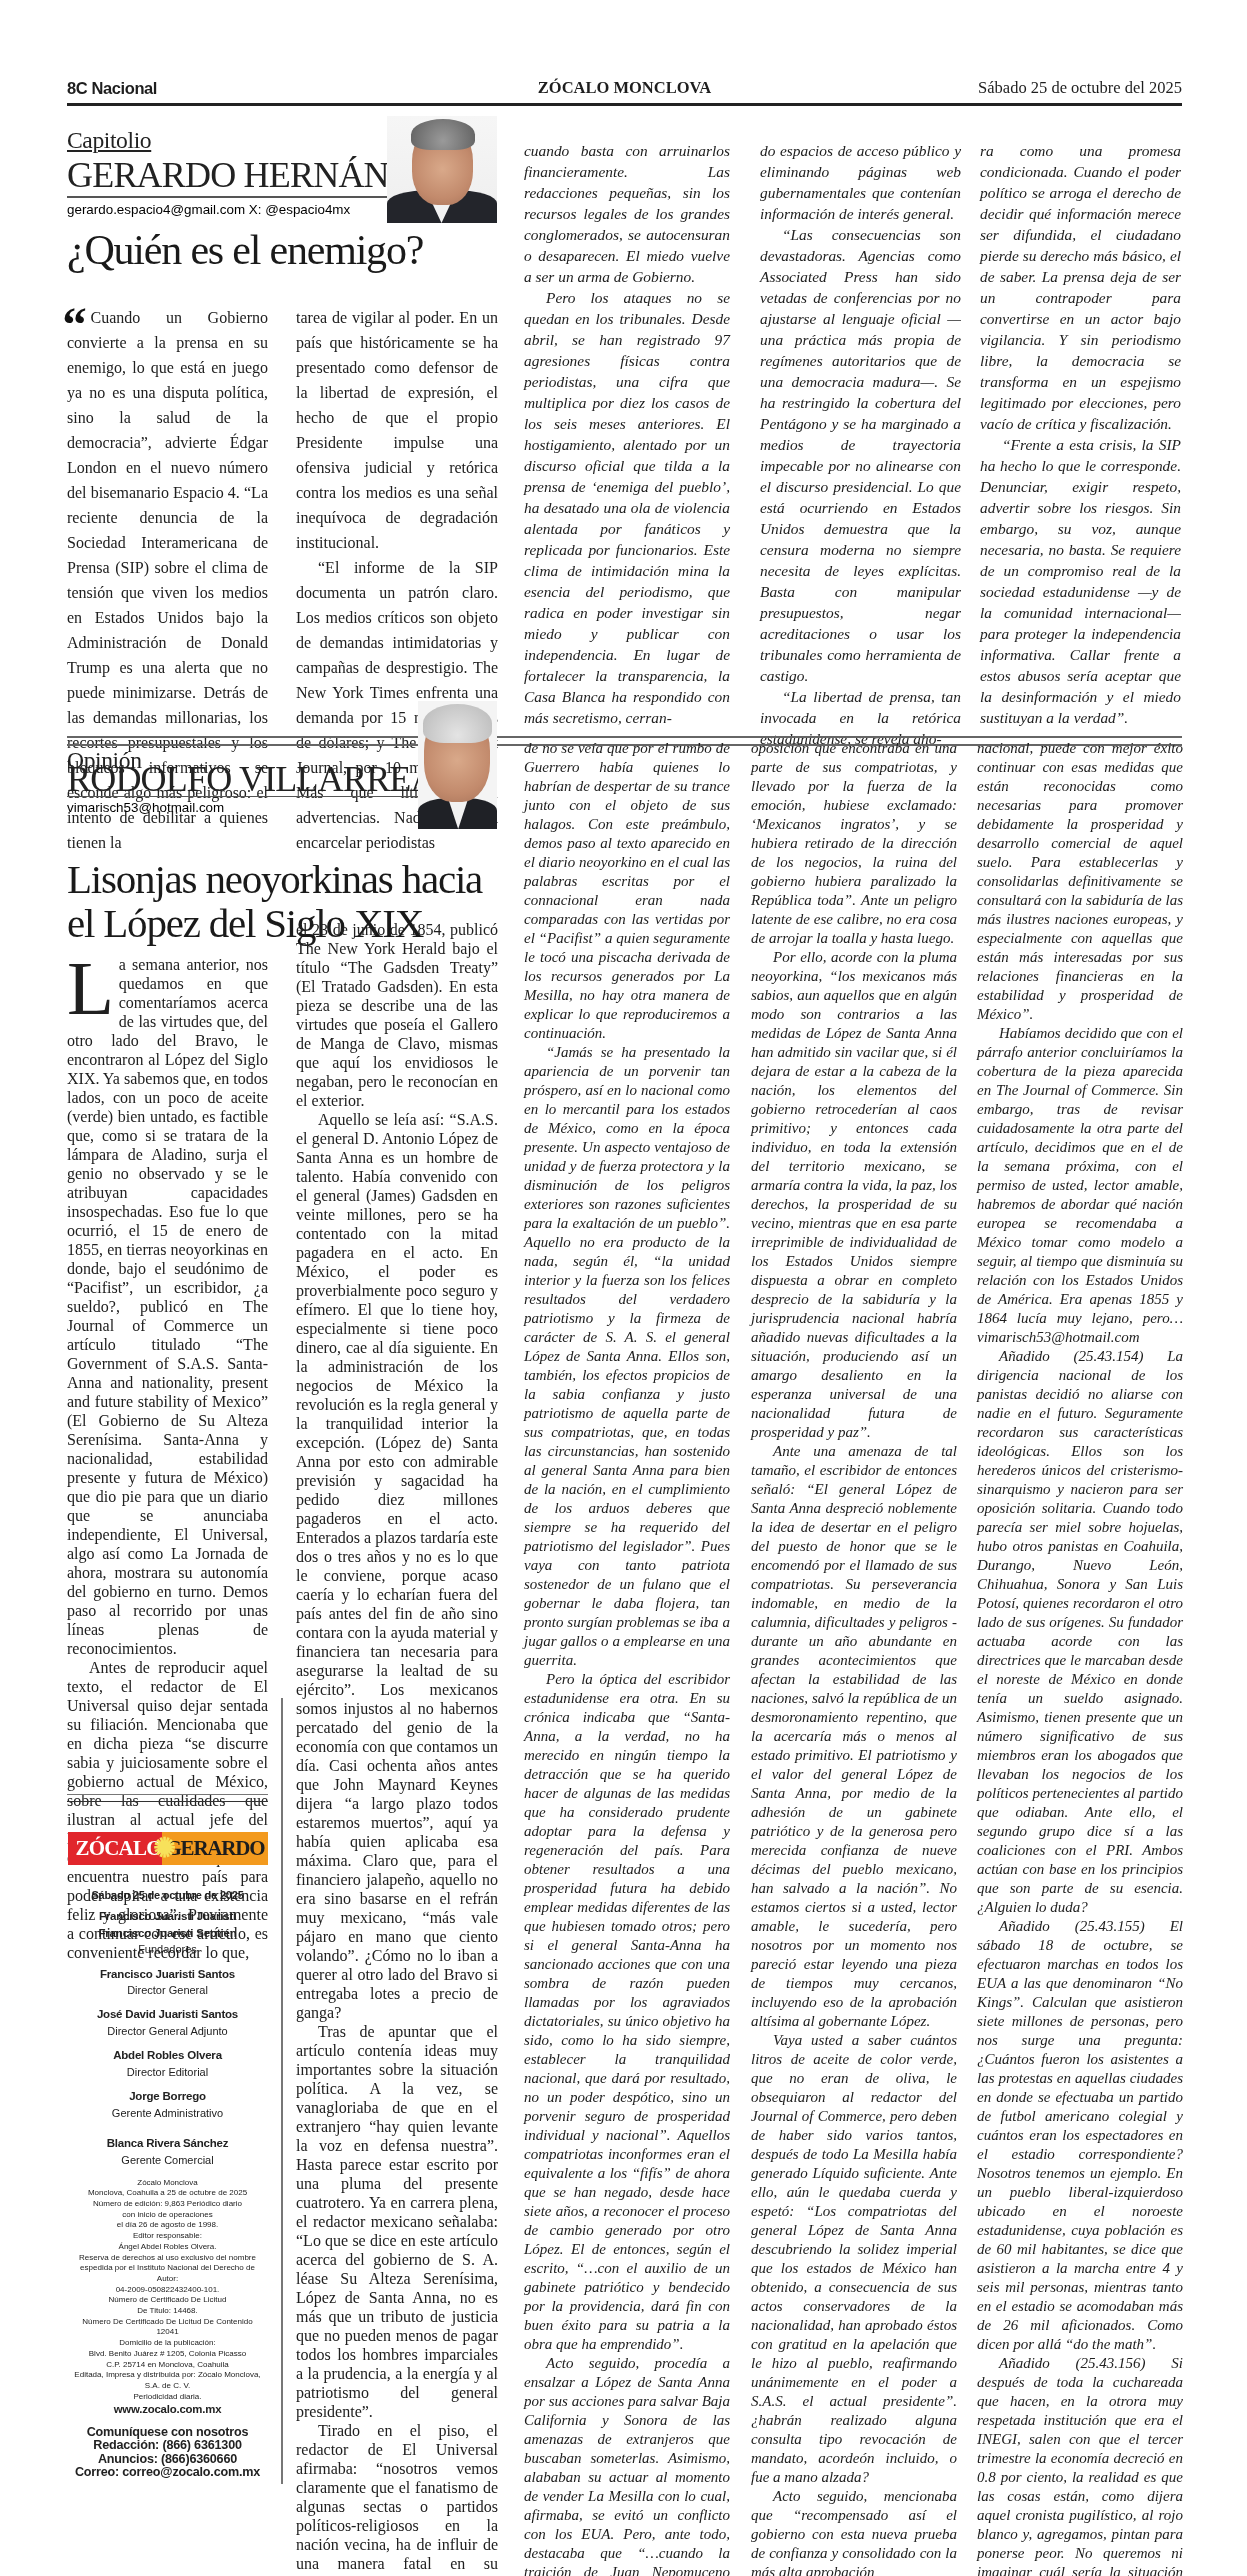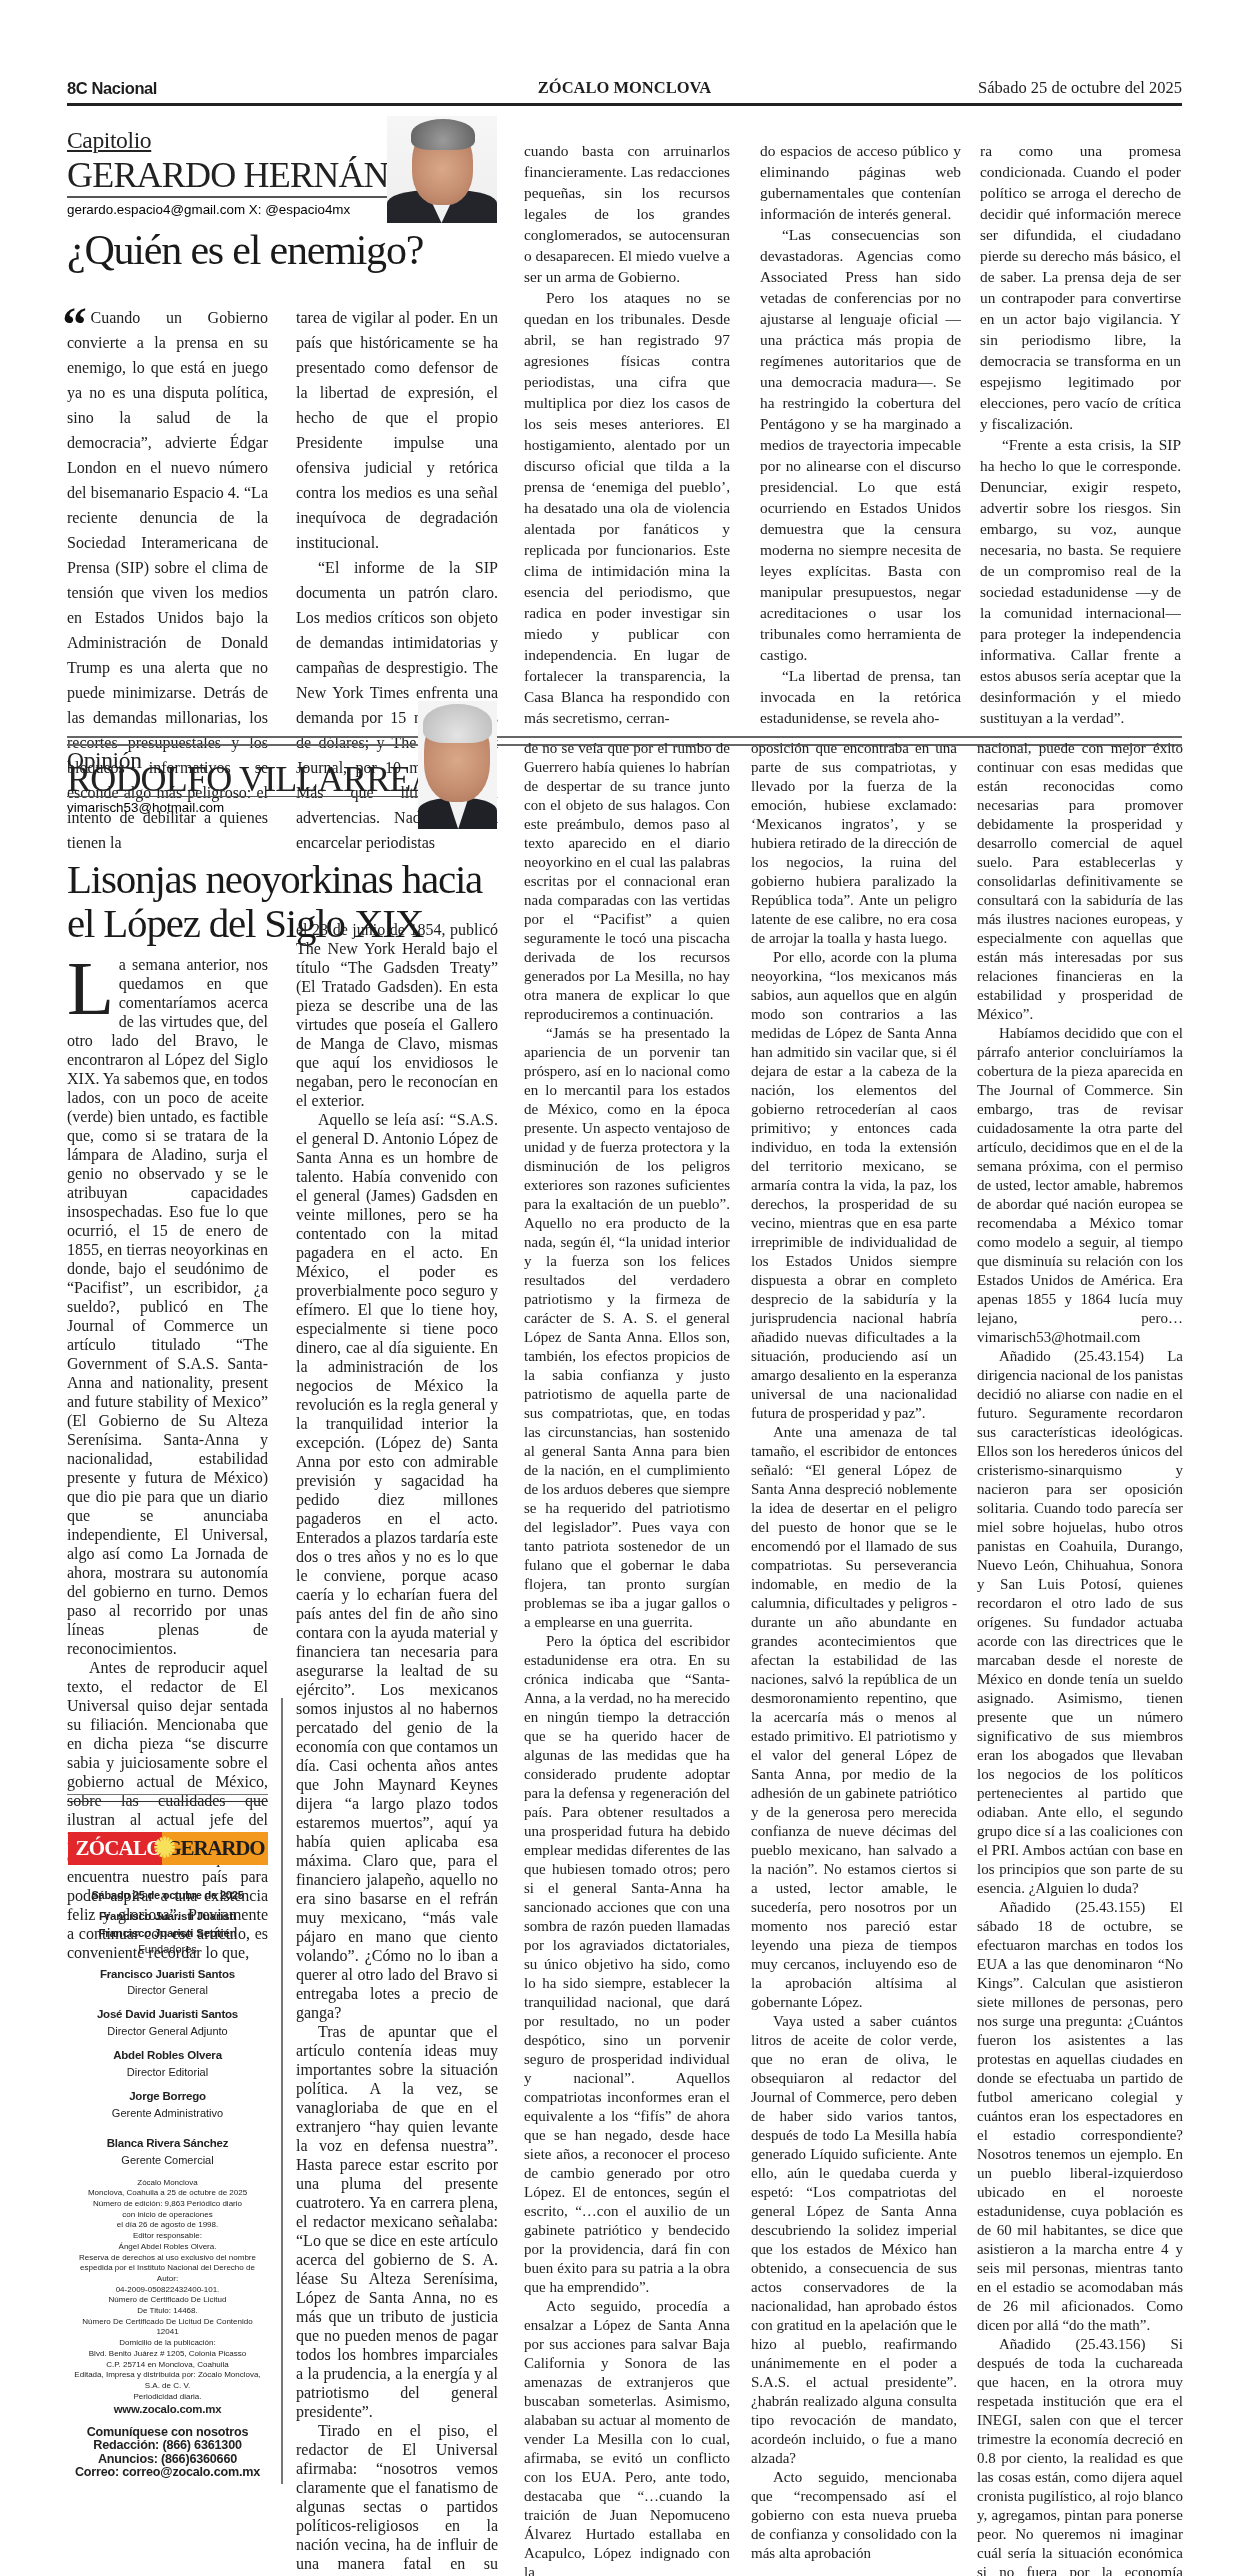--- a/index.html
+++ b/index.html
@@ -17,21 +17,21 @@
   .photo{background:#ddd;overflow:hidden;}
   .photo .bg{position:absolute;left:0;top:0;right:0;bottom:0;background:linear-gradient(#f6f6f6,#eeeeee);}
   .photo .head{position:absolute;border-radius:45% 45% 42% 42%;background:radial-gradient(circle at 50% 55%,#d9a98a 0%,#c28a6c 55%,#9c6a52 100%);}
   .photo .hair{position:absolute;border-radius:50% 50% 30% 30%;}
   .photo .suit{position:absolute;bottom:0;background:#23252b;border-radius:40% 40% 0 0;}
   .photo .shirt{position:absolute;bottom:0;background:#f2f2f2;clip-path:polygon(50% 100%,0 0,100% 0);}
   .title{font-size:42px;letter-spacing:-1.2px;line-height:1.05;color:#1a1a1a;}
   .col{position:absolute;font-size:16px;line-height:25px;text-align:justify;hyphens:manual;color:#202020;}
   .col p{margin:0;text-indent:0;}
   .col p.ind{text-indent:22px;}
-  .col2x{font-size:15.4px;line-height:17px;}
+  .col2x{font-size:15.4px;line-height:17px;font-style:italic;}
   .quote-mark{font-size:49px;line-height:1;position:absolute;left:-4.7px;top:-4.7px;font-weight:bold;color:#111;}
   .dropcap{float:left;font-size:77px;line-height:61px;padding-right:4.7px;margin-top:3.1px;font-family:"Liberation Serif",serif;}
   .sep{left:67px;width:1115px;height:1.6px;background:#666;}
   .vline{width:1.6px;background:#777;}
   .mast{font-family:"Liberation Sans",sans-serif;text-align:center;color:#222;}
   .mast .logo{display:flex;height:33px;width:200px;margin:0 auto;}
   .mast .logo .l{background:#e1262c;color:#fff;flex:0 0 85px;font-family:"Liberation Serif",serif;font-size:21px;font-weight:bold;line-height:33px;text-align:left;padding-left:8px;letter-spacing:-0.8px;}
   .mast .logo .r{background:#f39a1e;color:#1d1d1d;flex:1;font-family:"Liberation Serif",serif;font-size:21px;font-weight:bold;line-height:33px;text-align:right;padding-right:3.1px;letter-spacing:-1.2px;position:relative;}
   .mast .logo .star{position:absolute;left:-14px;top:3.1px;width:27px;height:27px;color:#f7e15b;font-size:27px;line-height:27px;}
   .mast .b{font-weight:bold;font-size:11.5px;line-height:16.5px;letter-spacing:-0.2px;}

